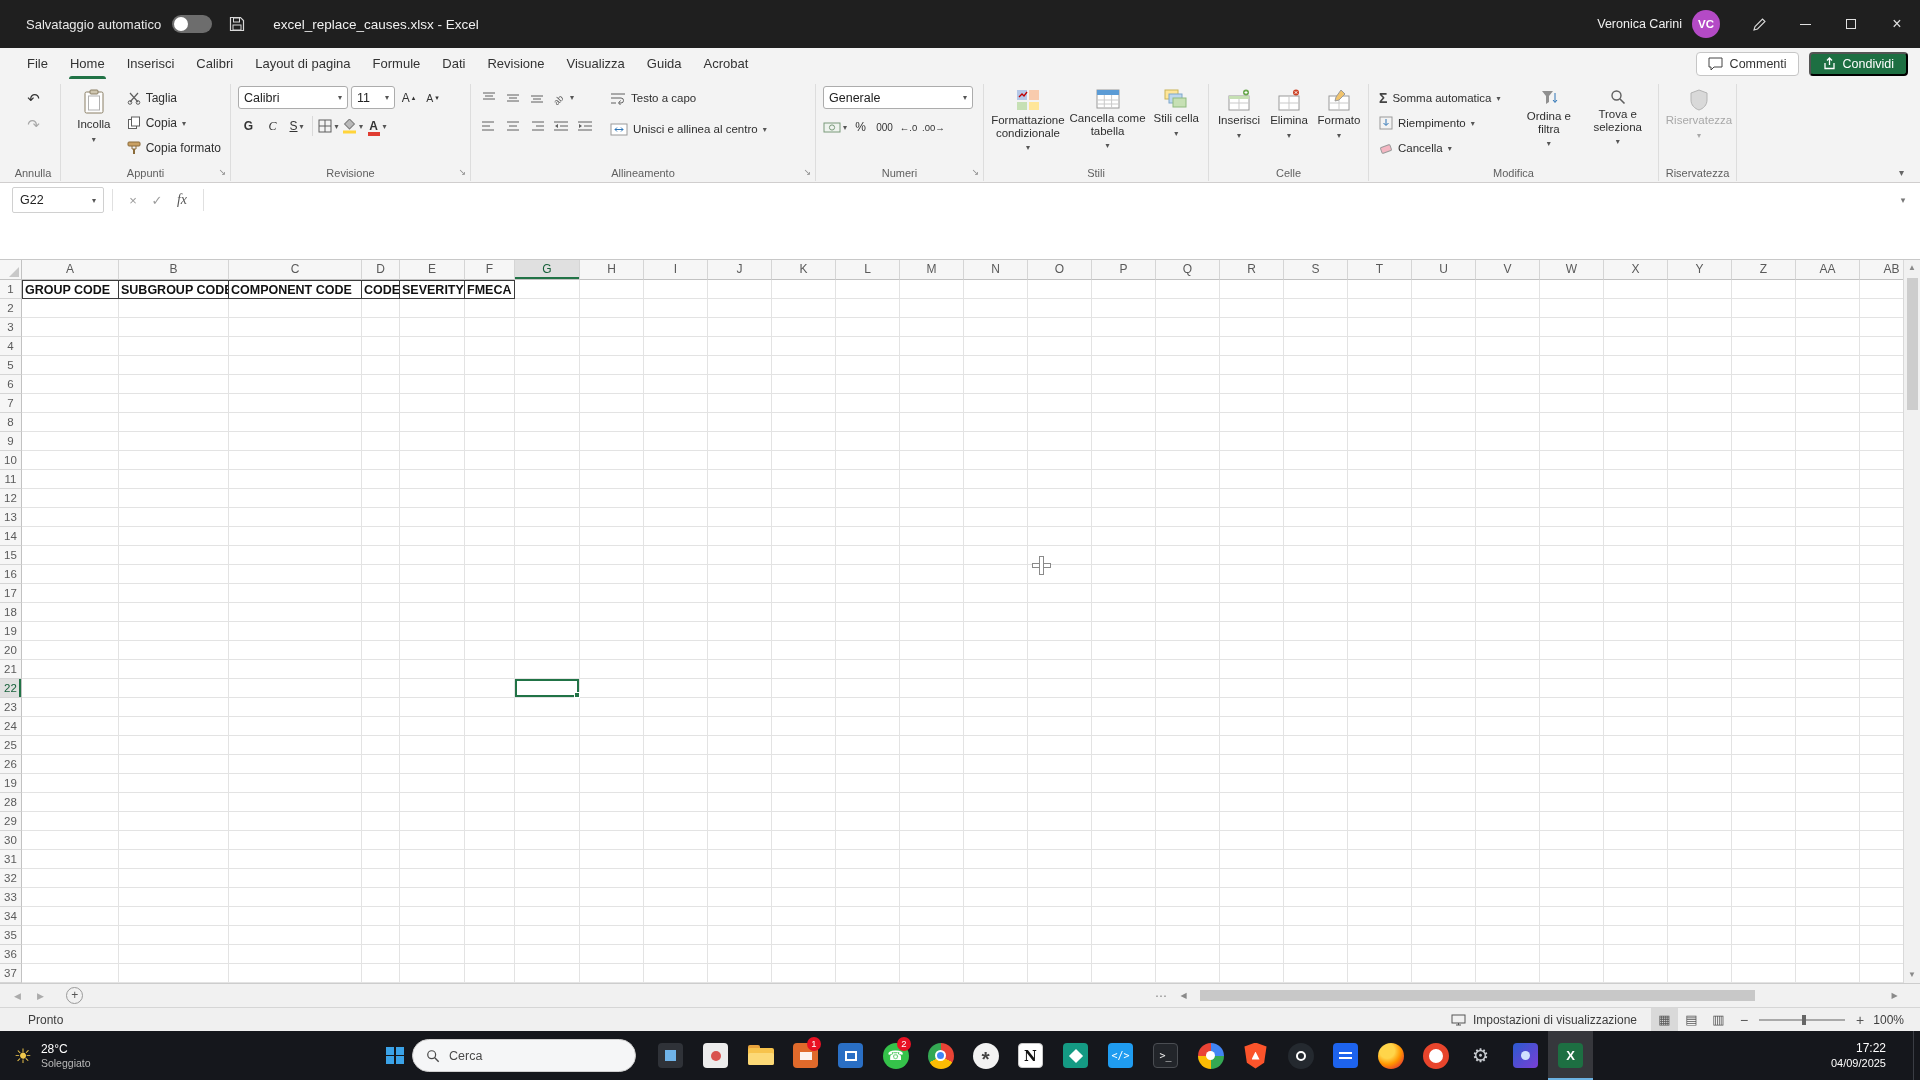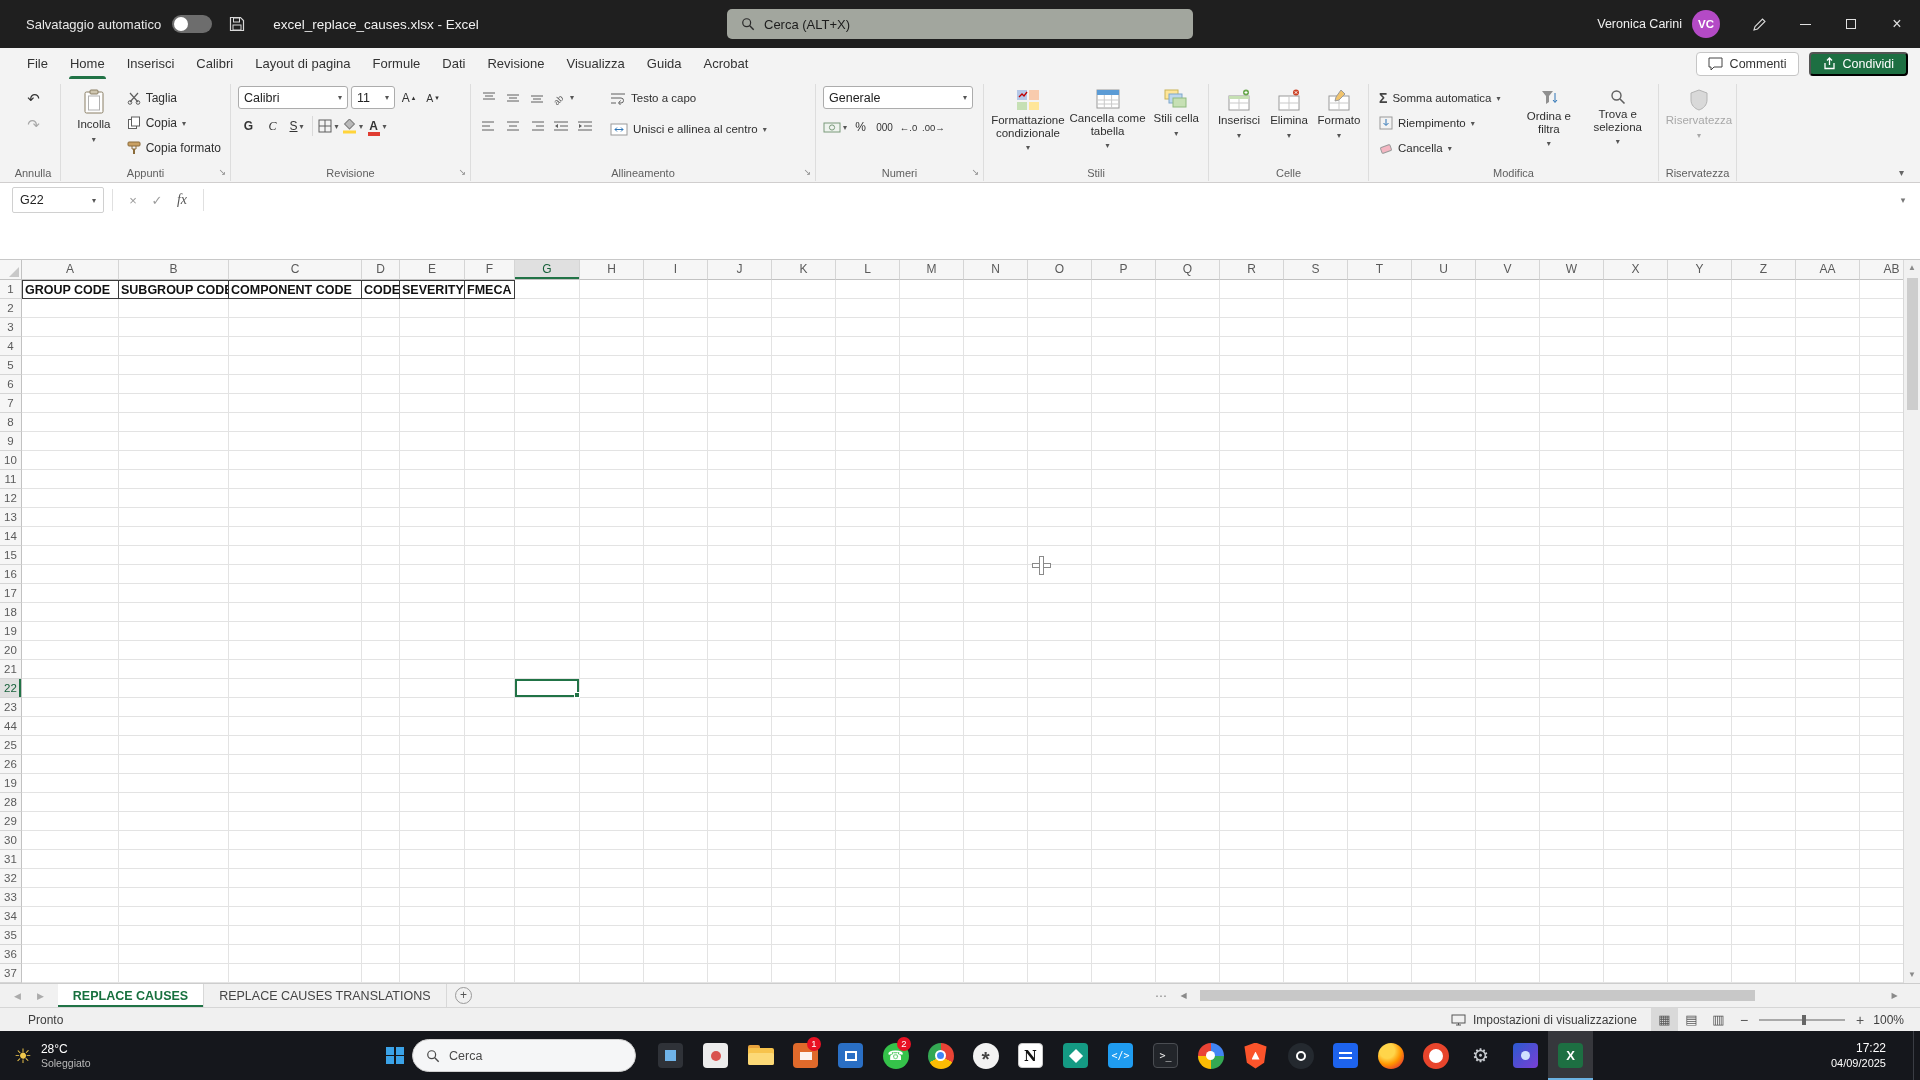--- a/index.html
+++ b/index.html
@@ -149,27 +149,20 @@
         </span>
       <span class="tb-save">
         <svg width="16" height="16" viewBox="0 0 16 16">
             <path d="M1.5 1.5h10l3 3v10h-13z" fill="none" stroke="#d9d9d9" stroke-width="1.2"></path>
             <rect x="4" y="9" width="8" height="5" fill="none" stroke="#d9d9d9"></rect>
             <rect x="4.5" y="2" width="6" height="4" fill="none" stroke="#d9d9d9"></rect>
           </svg>
       </span>
     </div>
     <div class="tb-title">excel_replace_causes.xlsx - Excel</div>
-    <div class="tb-search">
-      <svg width="14" height="14" viewBox="0 0 16 16">
-          <circle cx="6.5" cy="6.5" r="4.5" fill="none" stroke="#2a2a2a" stroke-width="1.4"></circle>
-          <path d="M10 10l4.5 4.5" stroke="#2a2a2a" stroke-width="1.6"></path>
-        </svg>
-      <span>Cerca (ALT+X)</span>
-    </div>
     <div class="tb-right">
       <span class="tb-user">Veronica Carini</span>
       <span class="avatar">VC</span>
       <span class="tb-icon">
         <svg width="15" height="15" viewBox="0 0 15 15">
             <path d="M2 13l1-3.5L10.5 2l2.5 2.5L5.5 12 2 13z" fill="none" stroke="#d9d9d9" stroke-width="1.1"></path>
           </svg>
       </span>
       <span class="tb-icon">
           <span class="min-bar"></span>
@@ -1299,21 +1292,21 @@
           <div class="gcell" style="width: 64px;"></div>
           <div class="gcell" style="width: 64px;"></div>
           <div class="gcell" style="width: 64px;"></div>
           <div class="gcell" style="width: 64px;"></div>
           <div class="gcell" style="width: 64px;"></div>
           <div class="gcell" style="width: 64px;"></div>
           <div class="gcell" style="width: 64px;"></div>
           <div class="gcell" style="width: 64px;"></div>
         </div>
         <div class="grow">
-          <div class="rhead">44</div>
+          <div class="rhead">24</div>
           <div class="gcell" style="width: 97px;"></div>
           <div class="gcell" style="width: 110px;"></div>
           <div class="gcell" style="width: 133px;"></div>
           <div class="gcell" style="width: 38px;"></div>
           <div class="gcell" style="width: 65px;"></div>
           <div class="gcell" style="width: 50px;"></div>
           <div class="gcell" style="width: 65px;"></div>
           <div class="gcell" style="width: 64px;"></div>
           <div class="gcell" style="width: 64px;"></div>
           <div class="gcell" style="width: 64px;"></div>
@@ -1746,24 +1739,20 @@
       <span class="vs-fill"></span>
       <span class="vs-arrow">▼</span>
     </div>
   </div>
 
   <div class="sheetbar">
     <div class="snav">
       <span>◀</span>
       <span>▶</span>
     </div>
-    <div id="sheet-tabs">
-        <div class="stab active">REPLACE CAUSES</div>
-        <div class="stab">REPLACE CAUSES TRANSLATIONS</div>
-      </div>
     <div class="add-sheet">
         <span>+</span>
       </div>
     <div class="sheet-dots">⋯</div>
     <div class="hscroll">
       <span class="hs-arrow">◀</span>
       <div class="hs-track">
           <div class="hs-thumb"></div>
         </div>
       <span class="hs-arrow">▶</span>

